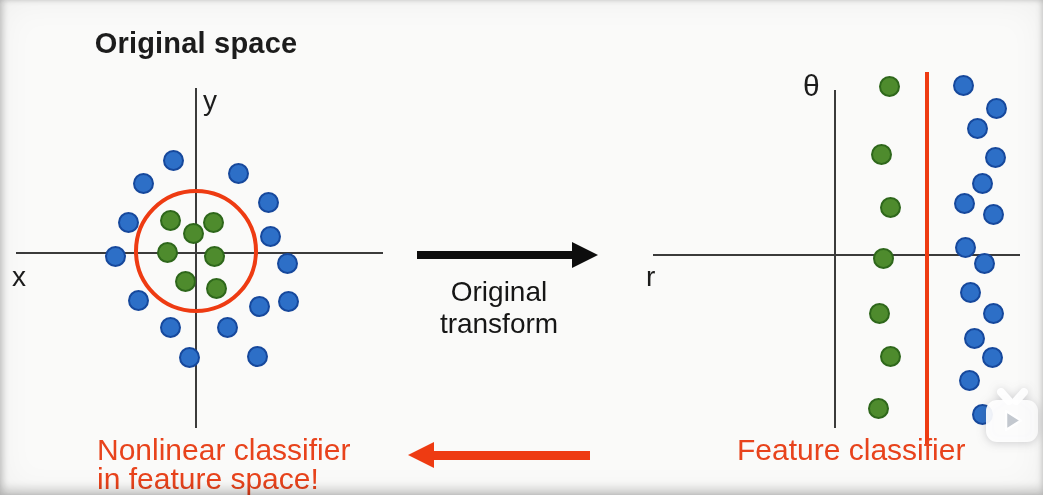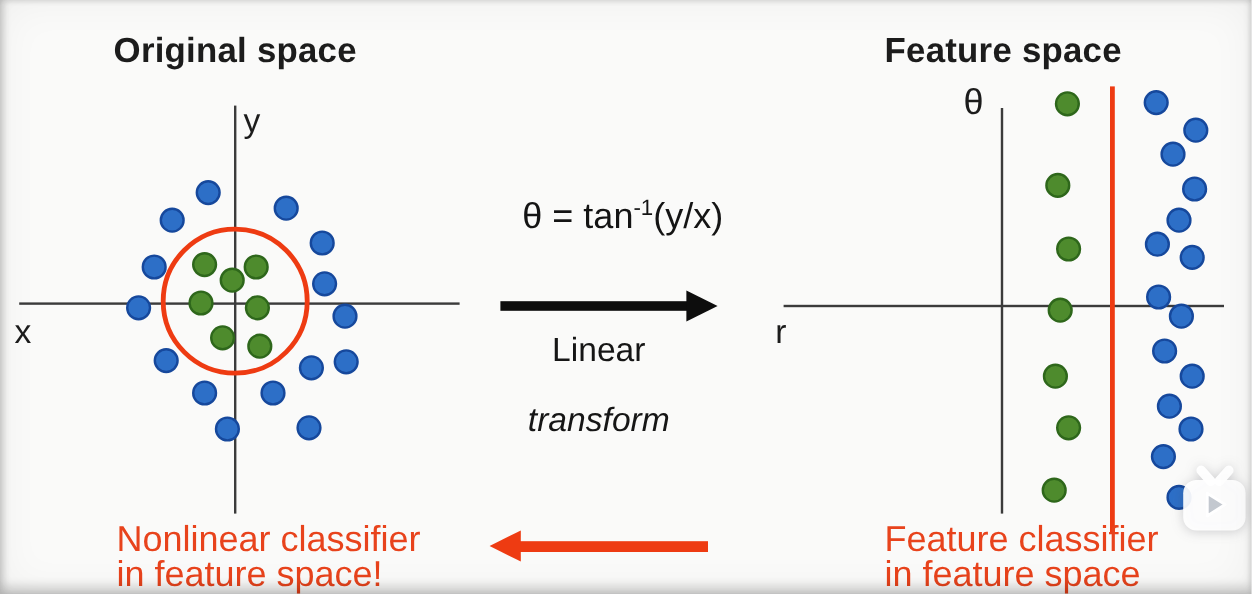--- a/index.html
+++ b/index.html
@@ -61,21 +61,21 @@
   }
   #formula-r{top:116px;}
   #formula-theta{top:162px;}
   .formula sup{font-size:0.62em;font-weight:500;}
 
   .transform-label{
     position:absolute;left:369px;width:260px;text-align:center;
     font-size:28px;font-weight:500;color:#161616;
   }
   #transform-label-1{top:276px;}
-  #transform-label-2{top:334px;font-style:italic;}
+  #transform-label-2{top:308px;}
 
   
   #arrow-right-shaft{position:absolute;left:417px;top:251px;width:158px;height:8px;background:#0d0d0d;z-index:2;}
   #arrow-right-head{position:absolute;left:572px;top:242px;width:0;height:0;z-index:2;
     border-top:13px solid transparent;border-bottom:13px solid transparent;border-left:26px solid #0d0d0d;}
   
   #arrow-left-shaft{position:absolute;left:430px;top:451px;width:160px;height:9px;background:var(--red,#ee3b12);z-index:2;}
   #arrow-left-head{position:absolute;left:408px;top:442px;width:0;height:0;z-index:2;
     border-top:13px solid transparent;border-bottom:13px solid transparent;border-right:26px solid var(--red,#ee3b12);}
 
@@ -90,21 +90,20 @@
     position:absolute;left:983px;top:387px;width:58px;height:62px;z-index:10;
     cursor:pointer;filter:drop-shadow(0 1px 5px rgba(60,60,70,0.25));
   }
 </style>
 </head>
 <body>
 
 <div class="stage" style="--bg: #fafaf9; --text: #1b1b1b; --axis: #3b3b3b; --green: #4e8b2d; --green-border: #2e671b; --blue: #2d6fc7; --blue-border: #16489c; --red: #ee3b12; --caption: #e8431c;">
 
   <div class="panel-title" id="title-original">Original space</div>
-  <div class="panel-title" id="title-feature">Feature space</div>
 
   <div class="axis" id="orig-y-axis"></div>
   <div class="axis" id="orig-x-axis"></div>
   <div class="axis-label" id="label-y">y</div>
   <div class="axis-label" id="label-x">x</div>
 
   <div class="axis" id="feat-v-axis"></div>
   <div class="axis" id="feat-h-axis"></div>
   <div class="axis-label" id="label-theta">θ</div>
   <div class="axis-label" id="label-r">r</div>
@@ -152,39 +151,35 @@
       <div class="dot blue" style="left: 954.5px; top: 236.5px;"></div>
       <div class="dot blue" style="left: 973.5px; top: 252.5px;"></div>
       <div class="dot blue" style="left: 959.5px; top: 281.5px;"></div>
       <div class="dot blue" style="left: 982.5px; top: 302.5px;"></div>
       <div class="dot blue" style="left: 963.5px; top: 327.5px;"></div>
       <div class="dot blue" style="left: 981.5px; top: 346.5px;"></div>
       <div class="dot blue" style="left: 958.5px; top: 369.5px;"></div>
       <div class="dot blue" style="left: 971.5px; top: 403.5px;"></div>
     </div>
 
-  <div class="formula" id="formula-theta">
-    <span>θ = tan</span><sup>-1</sup><span>(y/x)</span>
-  </div>
 
   <div id="arrow-right-shaft"></div>
   <div id="arrow-right-head"></div>
-  <div class="transform-label" id="transform-label-1">Linear</div>
+  <div class="transform-label" id="transform-label-1">Original</div>
   <div class="transform-label" id="transform-label-2">transform</div>
 
   <div id="arrow-left-shaft"></div>
   <div id="arrow-left-head"></div>
 
   <div class="caption" id="caption-original">
     <div>Nonlinear classifier</div>
     <div>in feature space!</div>
   </div>
   <div class="caption" id="caption-feature">
     <div>Feature classifier</div>
-    <div>in feature space</div>
   </div>
 
   <div id="play-overlay">
     <svg width="58" height="62" viewBox="0 0 58 62">
       <path d="M18 5 L26 14" stroke="#ffffff" stroke-width="8" stroke-linecap="round" opacity="0.95"></path>
       <path d="M41 5 L33 14" stroke="#ffffff" stroke-width="8" stroke-linecap="round" opacity="0.95"></path>
       <rect x="3" y="13" width="52" height="42" rx="11" fill="#ffffff" fill-opacity="0.93"></rect>
       <path d="M23 24 L38 33.5 L23 43 Z" fill="#c3c8cf" stroke="#ffffff" stroke-width="2.5" stroke-linejoin="round"></path>
     </svg>
   </div>

